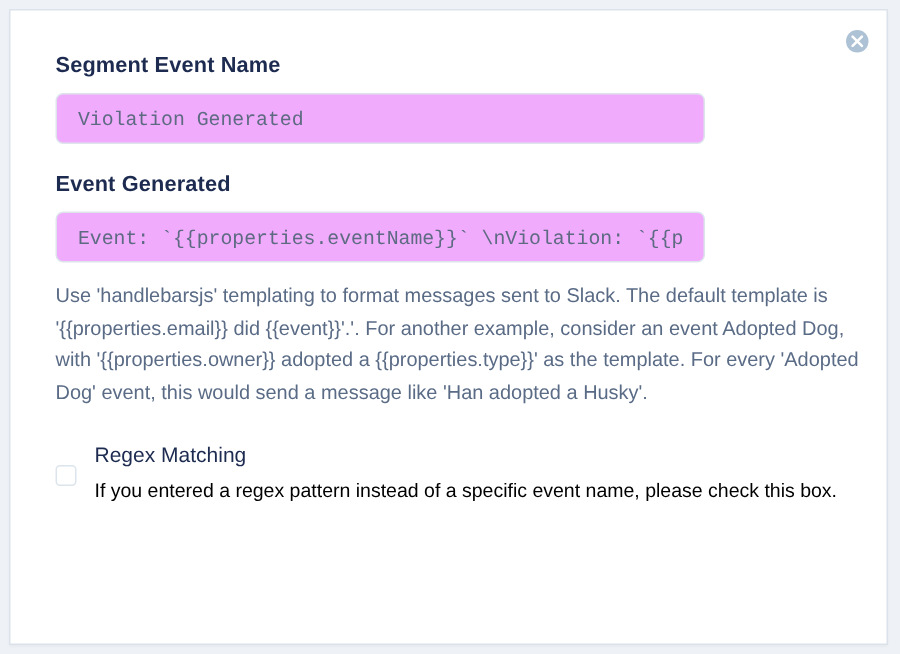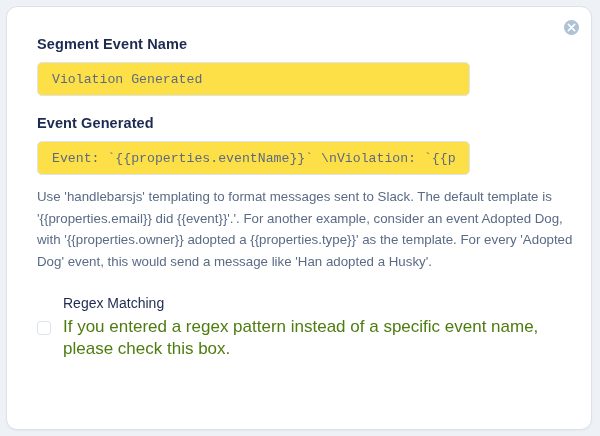--- a/index.html
+++ b/index.html
@@ -18,21 +18,21 @@
 
   .modal {
     position: absolute;
     left: 6px;
     top: 6px;
     width: 586px;
     height: 424px;
     box-sizing: border-box;
     background: #ffffff;
     border: 1px solid #dbe2ea;
-    border-radius: 11px;
+    border-radius: 0;
     box-shadow: 0 1px 2px rgba(30,50,90,0.04);
     overflow: hidden;
   }
 
   .close-button {
     position: absolute;
     right: 12px;
     top: 13px;
     width: 15px;
     height: 15px;
@@ -64,21 +64,21 @@
   }
 
   .text-input {
     display: block;
     box-sizing: border-box;
     width: 433px;
     height: 34px;
     padding: 0 14px;
     border: 1px solid #dde4ec;
     border-radius: 5px;
-    background: #fde047;
+    background: #f0abfc;
     color: #5d6a82;
     font-family: "Liberation Mono", "DejaVu Sans Mono", monospace;
     font-size: 13.2px;
     line-height: 32px;
     outline: none;
     white-space: nowrap;
     overflow: hidden;
   }
   .text-input::placeholder { color: #9fabbe; }
 
@@ -113,22 +113,22 @@
   }
   .checkbox-title {
     color: #1d2b50;
     font-size: 14px;
     font-weight: normal;
     line-height: 18px;
     margin: 0;
     cursor: pointer;
   }
   .checkbox-desc {
-    color: #4d7c0f;
-    font-size: 17px;
+    color: #000000;
+    font-size: 13px;
     line-height: 21.5px;
     margin: 4px 0 0 0;
     width: 500px;
   }
 </style>
 </head>
 <body>
 
 <div class="modal">
 

